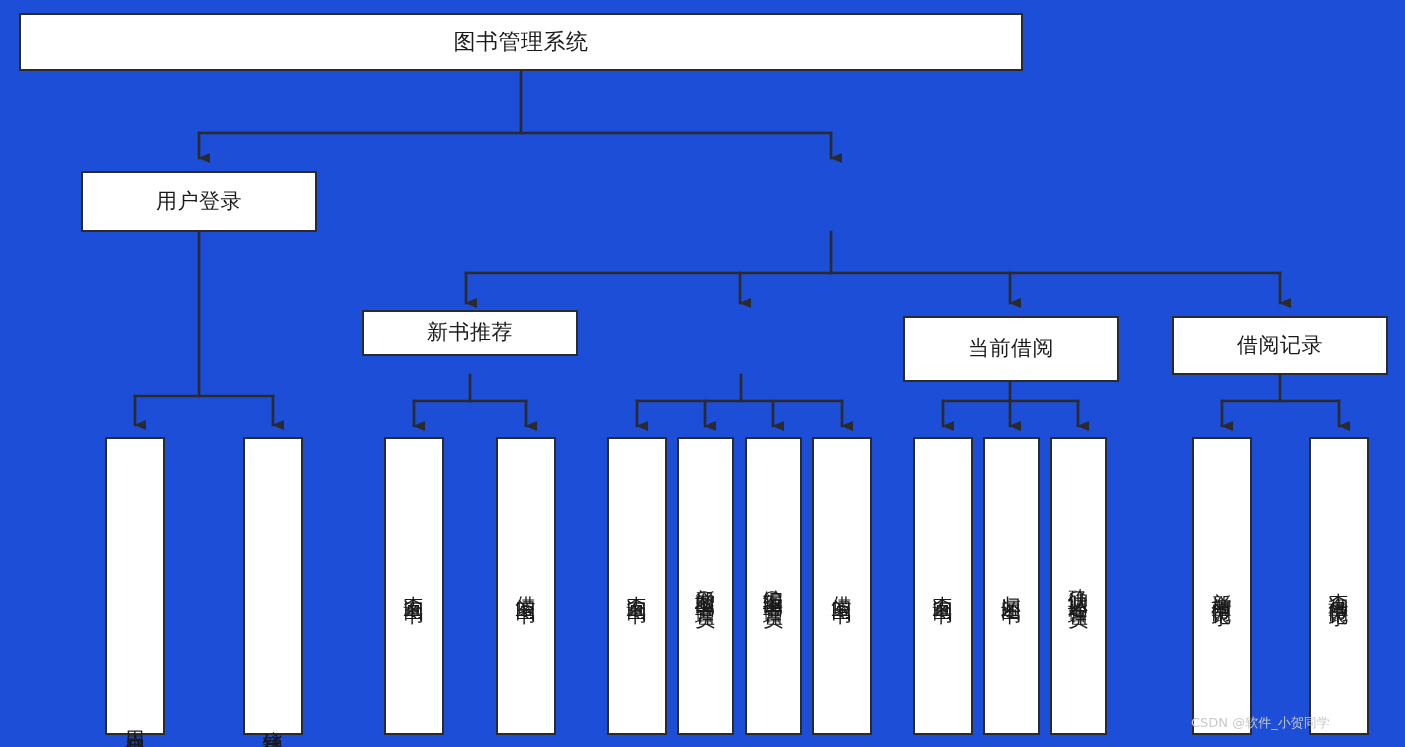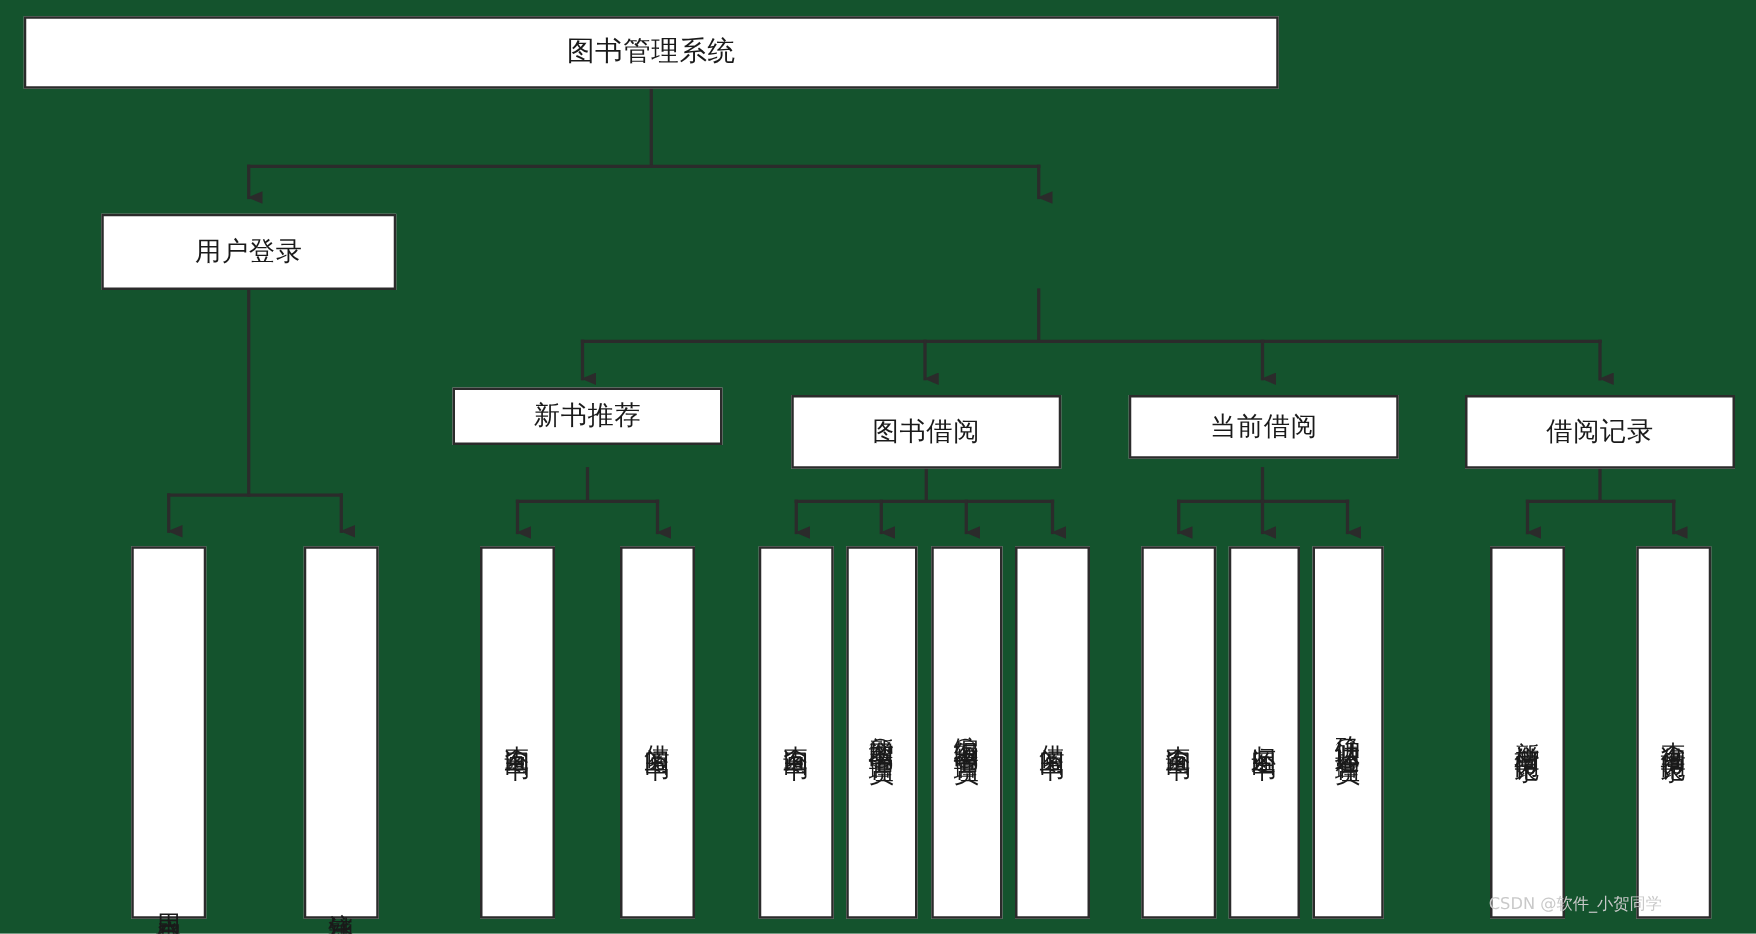--- a/index.html
+++ b/index.html
@@ -8,21 +8,21 @@
     padding: 0;
     background: #ffffff;
   }
   body {
     font-family: "DejaVu Sans", "Liberation Sans", sans-serif;
   }
   #canvas {
     position: relative;
     width: 1405px;
     height: 747px;
-    background: #14532d;
+    background: #1d4ed8;
     overflow: hidden;
   }
   svg.edges {
     position: absolute;
     left: 0;
     top: 0;
     width: 1405px;
     height: 747px;
     pointer-events: none;
   }
@@ -137,25 +137,22 @@
 
   <div class="node h" style="left:81px; top:171px; width:236px; height:61px;">
     <span class="label">用户登录</span>
   </div>
 
 
   <div class="node h" style="left:362px; top:310px; width:216px; height:46px;">
     <span class="label">新书推荐</span>
   </div>
 
-  <div class="node h" style="left:633px; top:316px; width:216px; height:59px;">
-    <span class="label">图书借阅</span>
-  </div>
-
-  <div class="node h" style="left:903px; top:316px; width:216px; height:51px;align-items:center;">
+
+  <div class="node h" style="left:903px; top:316px; width:216px; height:66px;align-items:center;">
     <span class="label">当前借阅</span>
   </div>
 
   <div class="node h" style="left:1172px; top:316px; width:216px; height:59px;">
     <span class="label">借阅记录</span>
   </div>
 
   <div class="node v bottomalign" style="left:105px; top:437px; width:60px; height:298px;">
     <span class="label">用户登录</span>
   </div>

